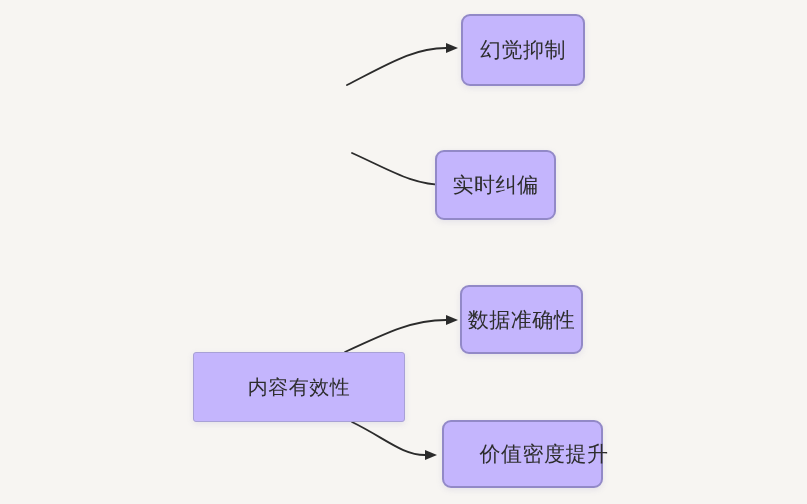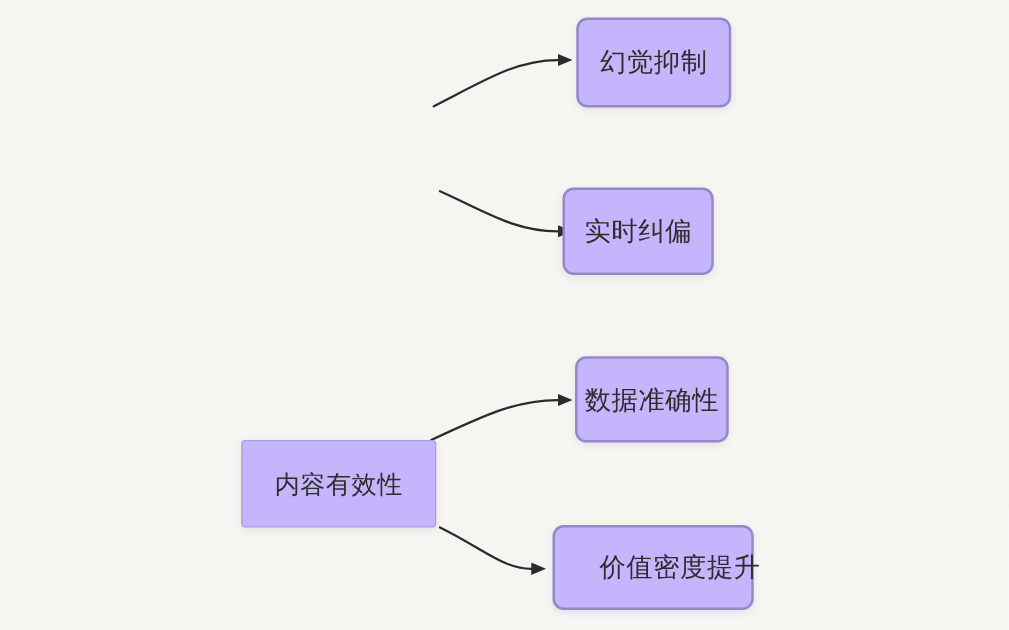--- a/index.html
+++ b/index.html
@@ -43,25 +43,25 @@
   .node.child {
     border: 2px solid #9289c7;
     border-radius: 9px;
   }
   .node span {
     white-space: nowrap;
   }
 
   
   .n-data-accuracy        { left: 193px; top:  84px; width: 184px; height: 69px; }
-  .n-content-effectiveness{ left: 193px; top: 352px; width: 156px; height: 70px; }
+  .n-content-effectiveness{ left: 193px; top: 352px; width: 212px; height: 70px; }
 
   
   .n-hallucination        { left: 461px; top:  14px; width: 124px; height: 72px; }
-  .n-realtime-correction  { left: 450px; top: 150px; width: 121px; height: 70px; }
+  .n-realtime-correction  { left: 435px; top: 150px; width: 121px; height: 70px; }
   .n-noise-filter         { left: 460px; top: 285px; width: 123px; height: 69px; }
   .n-value-density        { left: 442px; top: 420px; width: 161px; height: 68px; padding-left: 43px; }
 </style>
 </head>
 <body>
 
 <div class="canvas">
 
   <svg class="edges" viewBox="0 0 807 504" xmlns="http://www.w3.org/2000/svg">
     <defs>

